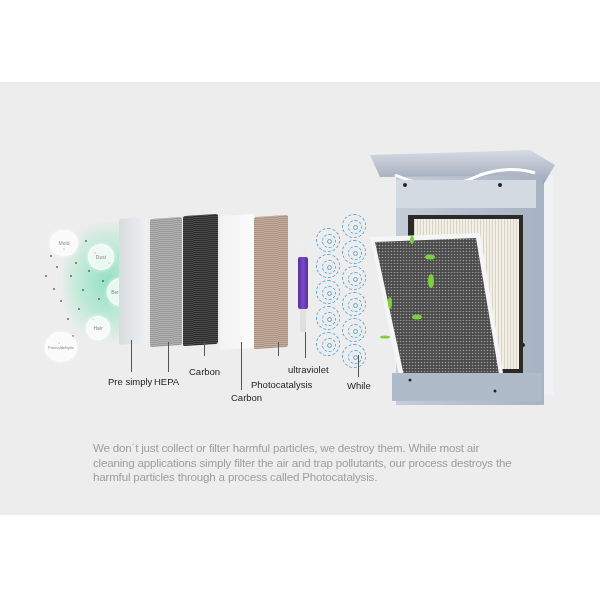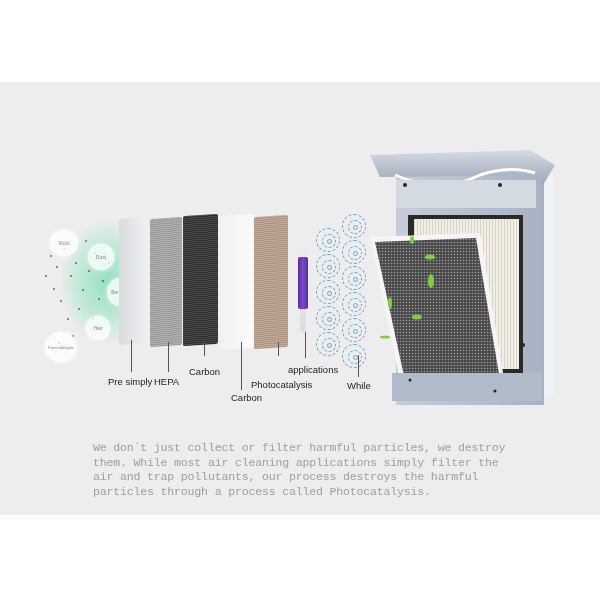--- a/index.html
+++ b/index.html
@@ -17,21 +17,21 @@
   .panel { position:absolute; transform:skewY(-4deg); border-radius:2px; }
   .stem { position:absolute; width:1px; background:#555; }
   .lbl { position:absolute; font-size:9.5px; color:#222; white-space:nowrap; font-family:"Liberation Sans", sans-serif; }
   
   .uv-tube { position:absolute; left:300px; top:240px; width:6px; height:92px; background:linear-gradient(#eee,#ddd); border-radius:2px; }
   .uv-body { position:absolute; left:298px; top:257px; width:10px; height:52px; background:linear-gradient(90deg,#5a2ea0,#7a4ac8,#5a2ea0); border-radius:2px; }
   
   .ion { position:absolute; width:24px; height:24px; border-radius:50%; border:1px dashed #5aa9e0; box-sizing:border-box; }
   .ion::before { content:""; position:absolute; left:5px; top:5px; width:12px; height:12px; border-radius:50%; border:1px dashed #5aa9e0; }
   .ion::after { content:""; position:absolute; left:10px; top:10px; width:3px; height:3px; border-radius:50%; border:1px solid #5aa9e0; }
-  .desc { position:absolute; left:93px; top:441px; width:420px; font-size:11.6px; line-height:14.5px; color:#9e9e9e; font-family:Liberation Mono, monospace; letter-spacing:-0.2px; }
+  .desc { position:absolute; left:93px; top:441px; width:420px; font-size:11.6px; line-height:14.5px; color:#9e9e9e; font-family:Liberation Sans, sans-serif; letter-spacing:-0.2px; }
 </style>
 </head>
 <body>
 
 <div class="band"></div>
 
 <div>
   <div class="cloud"></div>
   <div class="dot" style="left:50px;top:255px"></div>
     <div class="dot" style="left:56px;top:266px"></div>
@@ -100,21 +100,21 @@
 <div class="stem" style="left:241px;top:342px;height:48px"></div>
 <div class="stem" style="left:278px;top:342px;height:14px"></div>
 <div class="stem" style="left:305px;top:332px;height:26px"></div>
 <div class="stem" style="left:358px;top:355px;height:22px"></div>
 
 <div class="lbl" style="left:108px;top:376px">Pre simply</div>
 <div class="lbl" style="left:154px;top:376px">HEPA</div>
 <div class="lbl" style="left:189px;top:366px">Carbon</div>
 <div class="lbl" style="left:231px;top:392px">Carbon</div>
 <div class="lbl" style="left:251px;top:379px">Photocatalysis</div>
-<div class="lbl" style="left:288px;top:364px">applications</div>
+<div class="lbl" style="left:288px;top:364px">ultraviolet</div>
 <div class="lbl" style="left:347px;top:380px">While</div>
 
 <svg class="abs" style="left:360px;top:145px" width="200" height="270" viewBox="0 0 200 270">
   <defs>
     <linearGradient id="body" x1="0" x2="1">
         <stop offset="0" stop-color="#c5cdd8"></stop>
         <stop offset="1" stop-color="#a7b2c2"></stop>
       </linearGradient>
     <linearGradient id="top" x1="0" y1="0" x2="0" y2="1">
         <stop offset="0" stop-color="#d6dbe3"></stop>

